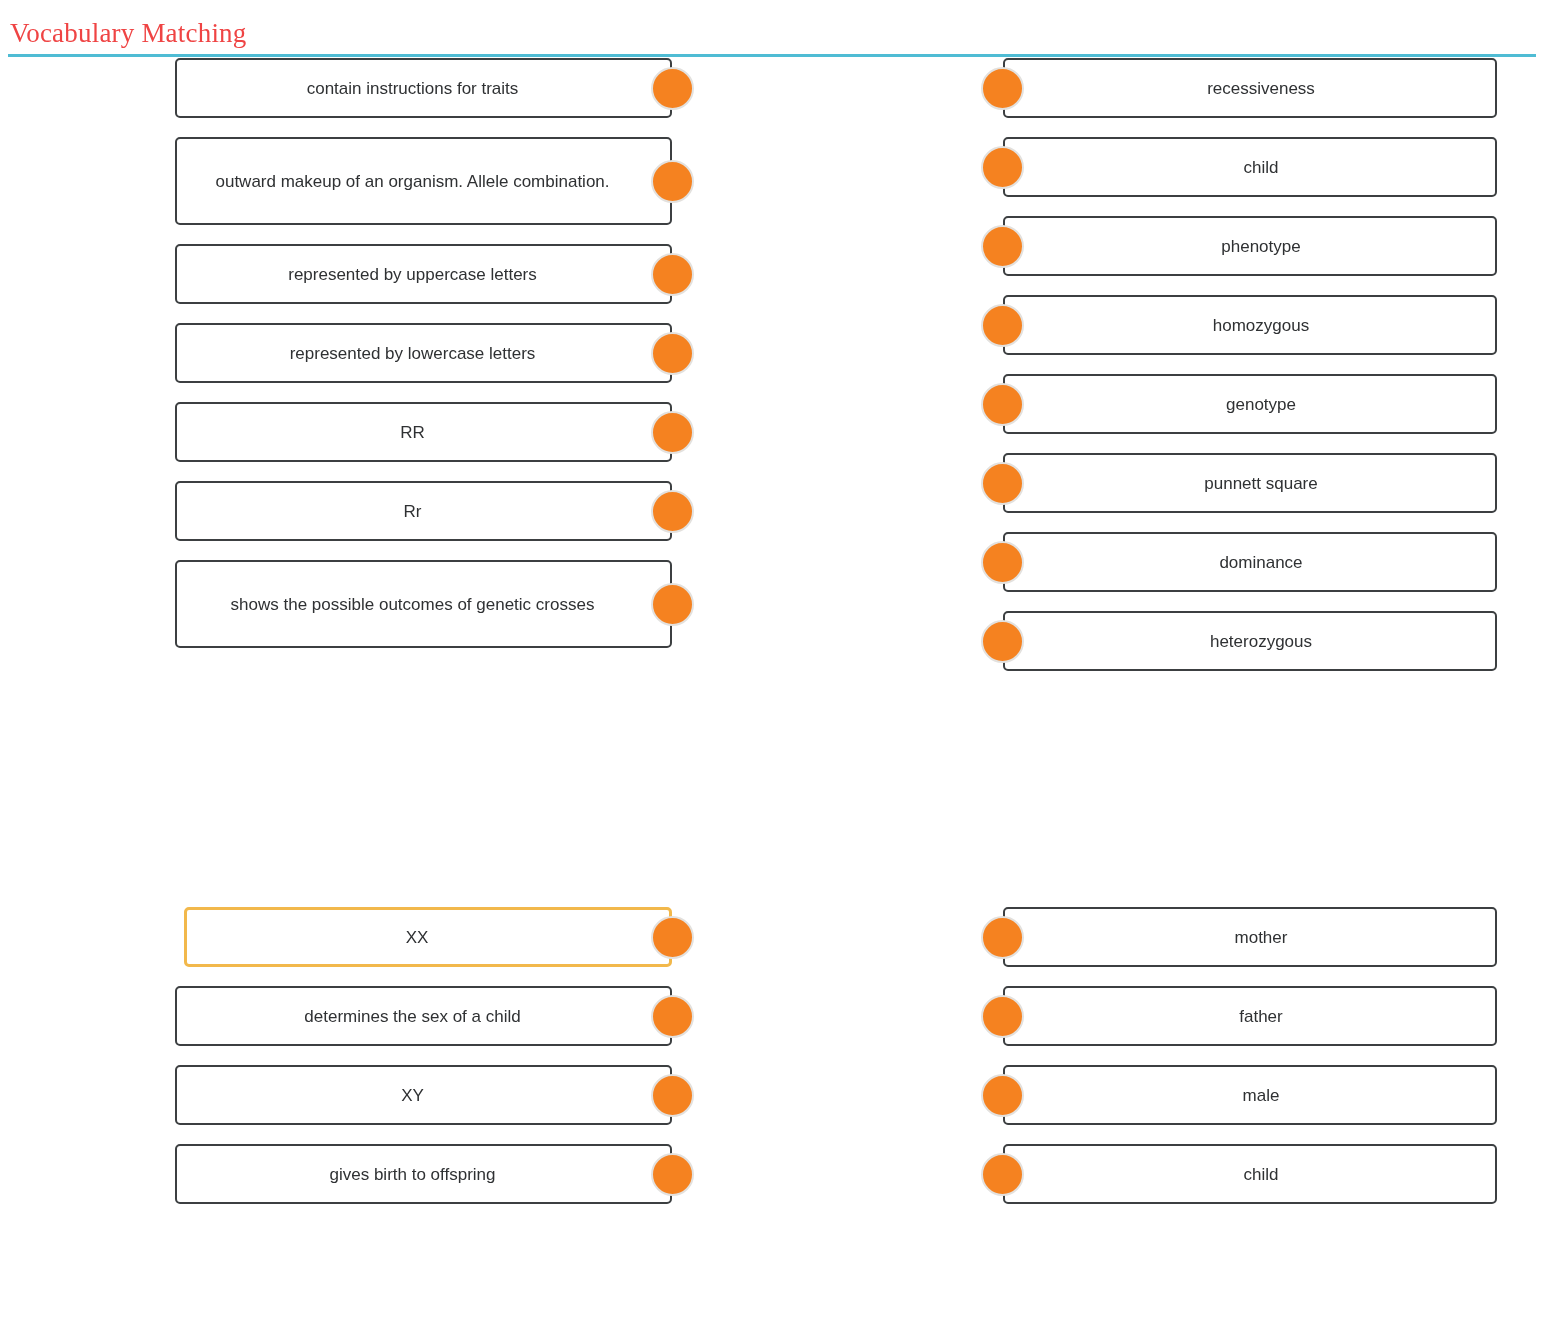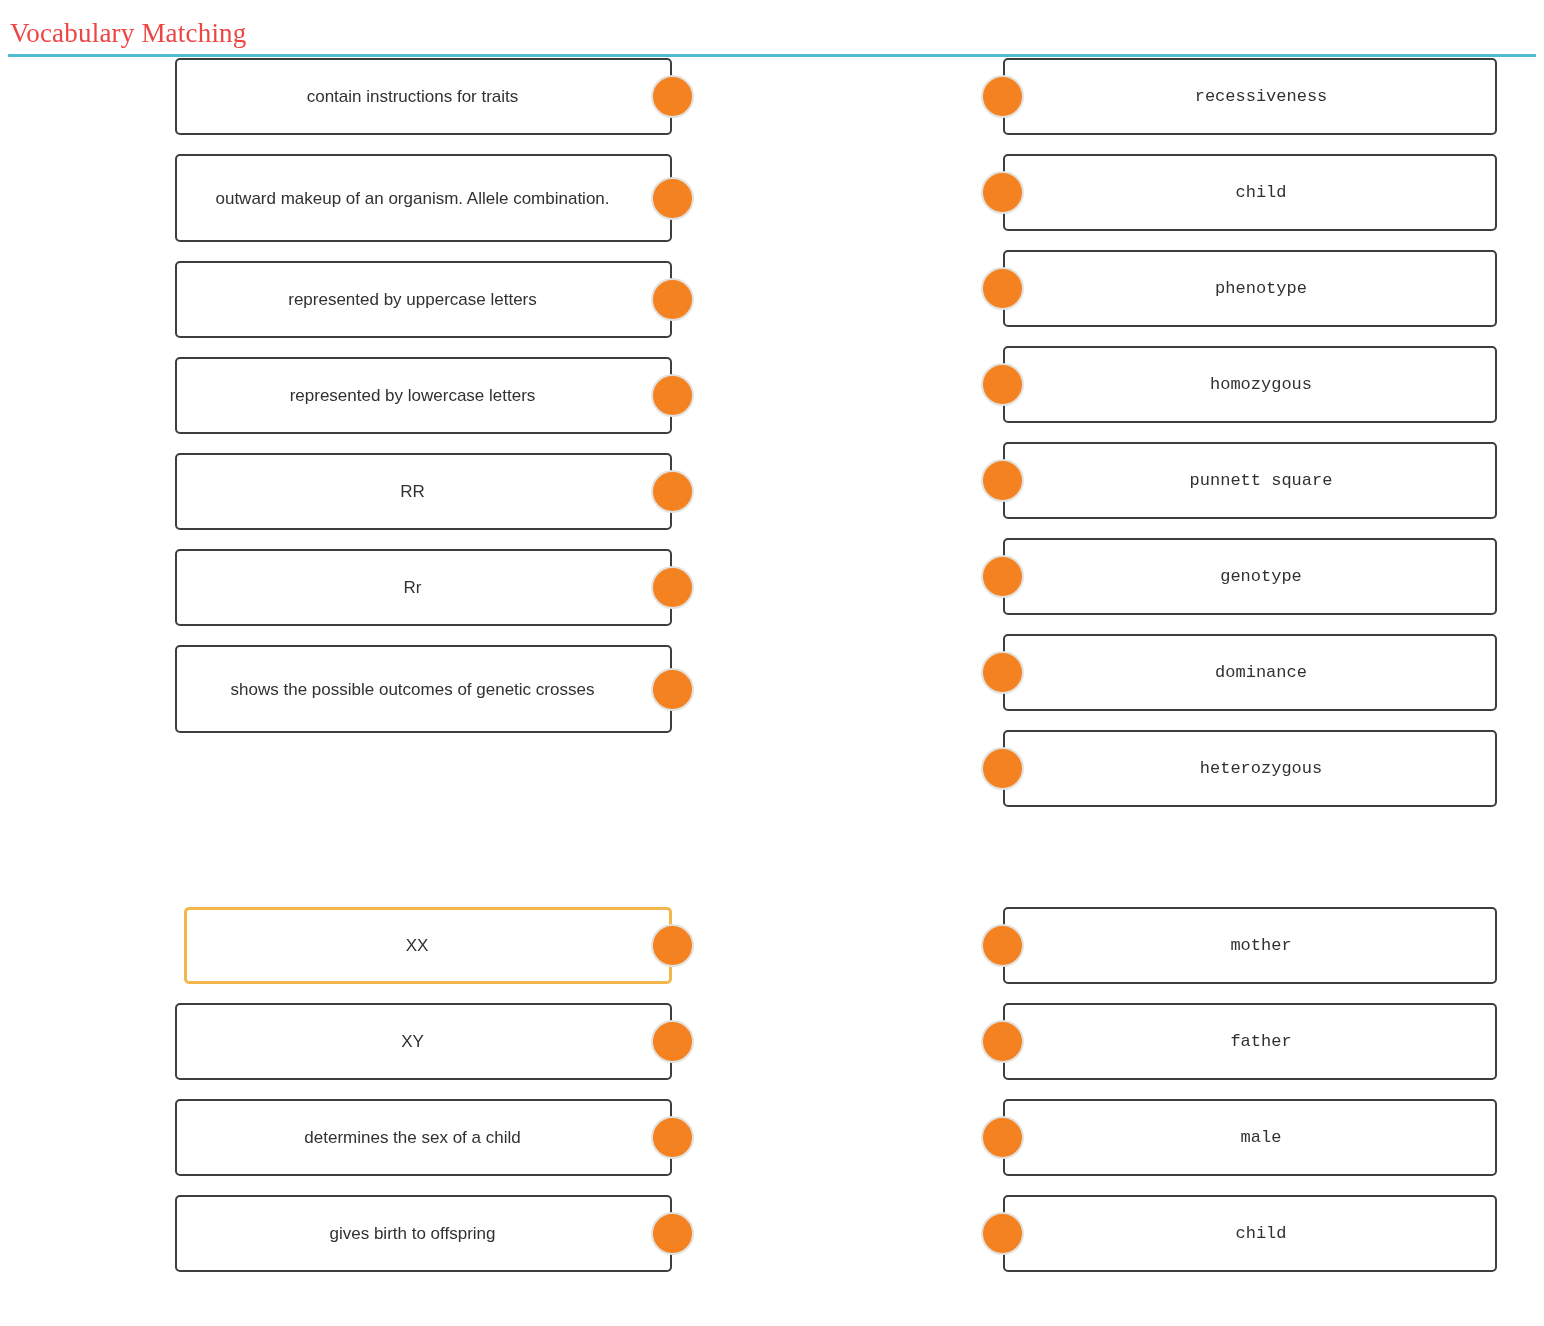--- a/index.html
+++ b/index.html
@@ -61,21 +61,21 @@
 
   .column {
     position: absolute;
     top: 0;
   }
   .column.left  { left: 175px;  width: 497px; }
   .column.right { left: 1003px; width: 494px; }
 
   .match-row {
     position: relative;
-    height: 77px;
+    height: 60px;
     margin-bottom: 19px;
   }
   .match-row.tall { height: 88px; }
 
   .match-box {
     position: absolute;
     left: 0;
     top: 0;
     right: 0;
     bottom: 0;
@@ -96,21 +96,21 @@
     display: block;
     width: 100%;
     box-sizing: border-box;
     text-align: center;
     font-size: 17px;
     line-height: 25px;
     color: #2f3133;
     font-family: "Liberation Sans", sans-serif;
   }
   .column.left  .box-label { padding: 0 34px 0 12px; }
-  .column.right .box-label { padding: 0 12px 0 34px; font-family: Liberation Mono, monospace; }
+  .column.right .box-label { padding: 0 12px 0 34px; }
 
   
   .dot {
     position: absolute;
     top: 50%;
     width: 43px;
     height: 43px;
     margin-top: -21.5px;
     border-radius: 50%;
     background: #f58220;
@@ -195,27 +195,27 @@
           <span class="dot"></span>
         </div>
         <div class="match-row">
           <div class="match-box">
             <span class="box-label">homozygous</span>
           </div>
           <span class="dot"></span>
         </div>
         <div class="match-row">
           <div class="match-box">
+            <span class="box-label">genotype</span>
+          </div>
+          <span class="dot"></span>
+        </div>
+        <div class="match-row">
+          <div class="match-box">
             <span class="box-label">punnett square</span>
-          </div>
-          <span class="dot"></span>
-        </div>
-        <div class="match-row">
-          <div class="match-box">
-            <span class="box-label">genotype</span>
           </div>
           <span class="dot"></span>
         </div>
         <div class="match-row">
           <div class="match-box">
             <span class="box-label">dominance</span>
           </div>
           <span class="dot"></span>
         </div>
         <div class="match-row">
@@ -229,27 +229,27 @@
   <div class="section" id="section-sex">
     <div class="column left" id="col-sex-left">
         <div class="match-row">
           <div class="match-box selected">
             <span class="box-label">XX</span>
           </div>
           <span class="dot"></span>
         </div>
         <div class="match-row">
           <div class="match-box">
+            <span class="box-label">determines the sex of a child</span>
+          </div>
+          <span class="dot"></span>
+        </div>
+        <div class="match-row">
+          <div class="match-box">
             <span class="box-label">XY</span>
-          </div>
-          <span class="dot"></span>
-        </div>
-        <div class="match-row">
-          <div class="match-box">
-            <span class="box-label">determines the sex of a child</span>
           </div>
           <span class="dot"></span>
         </div>
         <div class="match-row">
           <div class="match-box">
             <span class="box-label">gives birth to offspring</span>
           </div>
           <span class="dot"></span>
         </div>
       </div>

